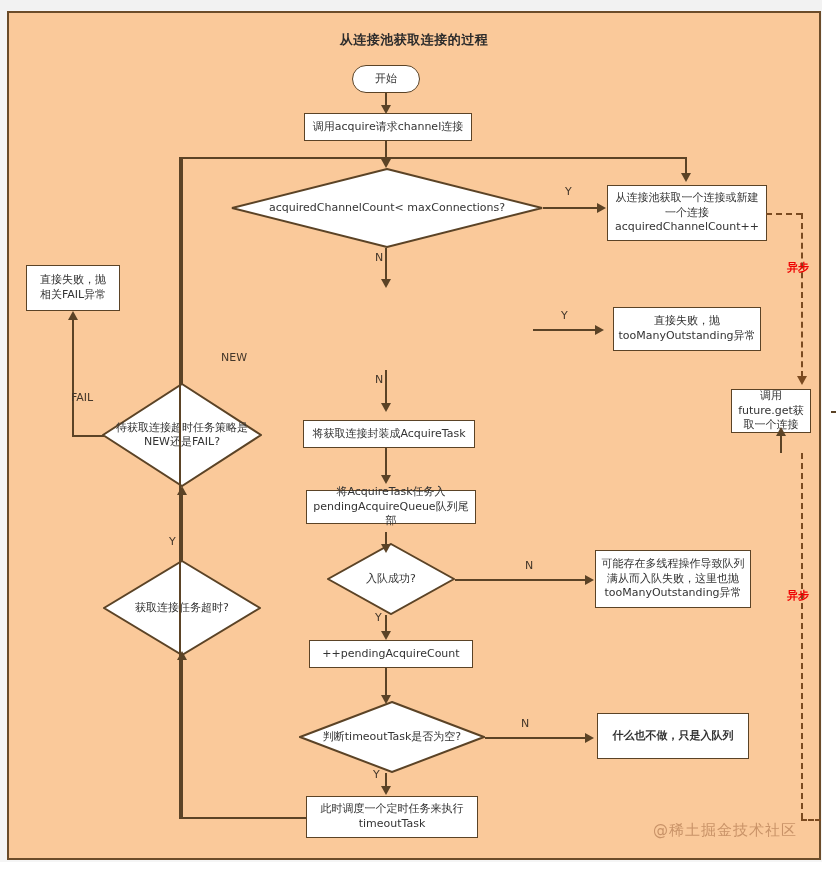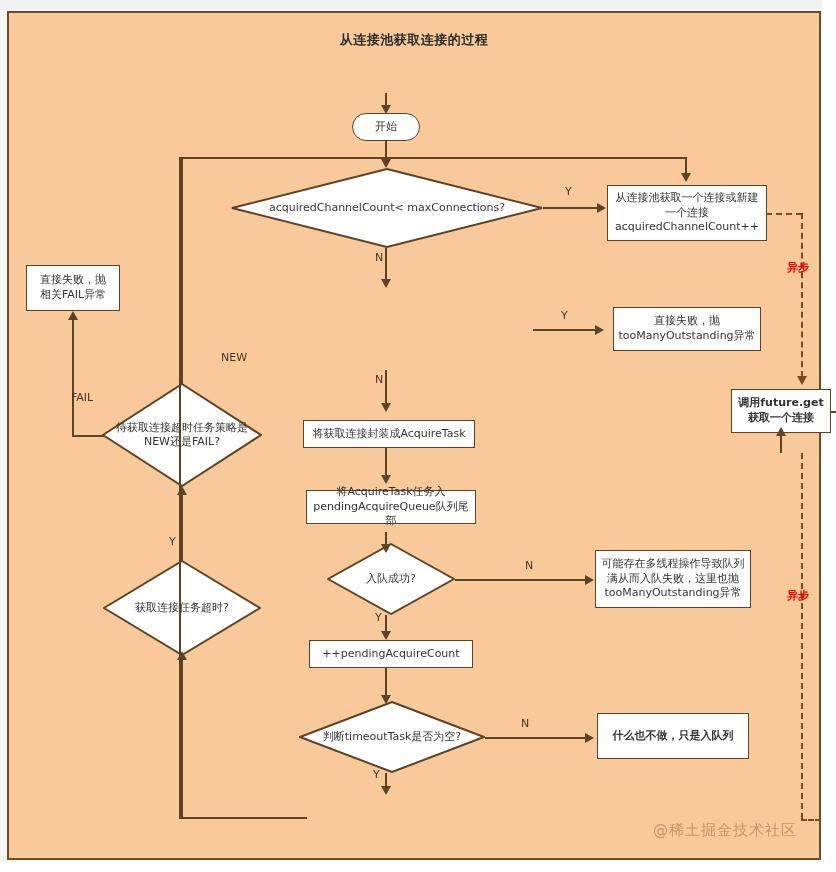--- a/index.html
+++ b/index.html
@@ -51,21 +51,20 @@
     font-size: 11px;
     line-height: 1.32;
     display: flex;
     align-items: center;
     justify-content: center;
     text-align: center;
     padding: 2px 4px;
   }
   .node.terminal {
     border-radius: 16px;
-    margin-top: 48px;
   }
   .diamond {
     position: absolute;
     box-sizing: border-box;
   }
   .diamond .dshape {
     position: absolute;
     inset: 0;
   }
   .diamond .dlabel {
@@ -172,40 +171,43 @@
   <div class="botstrip"></div>
 
   <div class="panel">
 
     <div class="title">从连接池获取连接的过程</div>
 
     <div class="node terminal" style="left:343px; top:52px; width:68px; height:28px;">
       <span>开始</span>
     </div>
 
+    <div class="node" style="left:295px; top:100px; width:168px; height:28px;">
+      <span>调用acquire请求channel连接</span>
+    </div>
 
     <div class="diamond" style="left:222px; top:155px; width:312px; height:80px;">
       <svg class="dshape" viewBox="0 0 312 80" preserveAspectRatio="none">
         <polygon points="156,1 311,40 156,79 1,40" fill="#ffffff" stroke="#5b4326" stroke-width="2"></polygon>
       </svg>
       <div class="dlabel">acquiredChannelCount&lt; maxConnections?</div>
     </div>
 
     <div class="node" style="left:598px; top:172px; width:160px; height:56px; white-space:pre-line;">
       <span>从连接池获取一个连接或新建一个连接
 acquiredChannelCount++</span>
     </div>
 
 
     <div class="node" style="left:604px; top:294px; width:148px; height:44px; white-space:pre-line;">
       <span>直接失败，抛
 tooManyOutstanding异常</span>
     </div>
 
-    <div class="node" style="left:722px; top:376px; width:100px; height:44px;font-weight:bold;">
+    <div class="node" style="left:722px; top:376px; width:80px; height:44px;">
       <span>调用future.get获取一个连接</span>
     </div>
 
     <div class="node" style="left:17px; top:252px; width:94px; height:46px; white-space:pre-line;">
       <span>直接失败，抛
 相关FAIL异常</span>
     </div>
 
     <div class="diamond" style="left:93px; top:370px; width:160px; height:104px;">
       <svg class="dshape" viewBox="0 0 160 104" preserveAspectRatio="none">
@@ -252,20 +254,24 @@
       <svg class="dshape" viewBox="0 0 186 72" preserveAspectRatio="none">
         <polygon points="93,1 185,36 93,71 1,36" fill="#ffffff" stroke="#5b4326" stroke-width="2"></polygon>
       </svg>
       <div class="dlabel">判断timeoutTask是否为空?</div>
     </div>
 
     <div class="node" style="left:588px; top:700px; width:152px; height:46px;font-weight:bold;">
       <span>什么也不做，只是入队列</span>
     </div>
 
+    <div class="node" style="left:297px; top:783px; width:172px; height:42px; white-space:pre-line;">
+      <span>此时调度一个定时任务来执行
+timeoutTask</span>
+    </div>
 
     <div class="ln v" style="left:376px; top:80px; height:16px;"></div>
     <div class="arrow down" style="left:372px; top:92px;"></div>
 
     <div class="ln v" style="left:376px; top:128px; height:23px;"></div>
     <div class="arrow down" style="left:372px; top:146px;"></div>
 
     <div class="ln h" style="left:170px; top:144px; width:506px;"></div>
     <div class="ln v" style="left:170px; top:144px; height:662px;"></div>
     <div class="ln h" style="left:170px; top:804px; width:128px;"></div>

